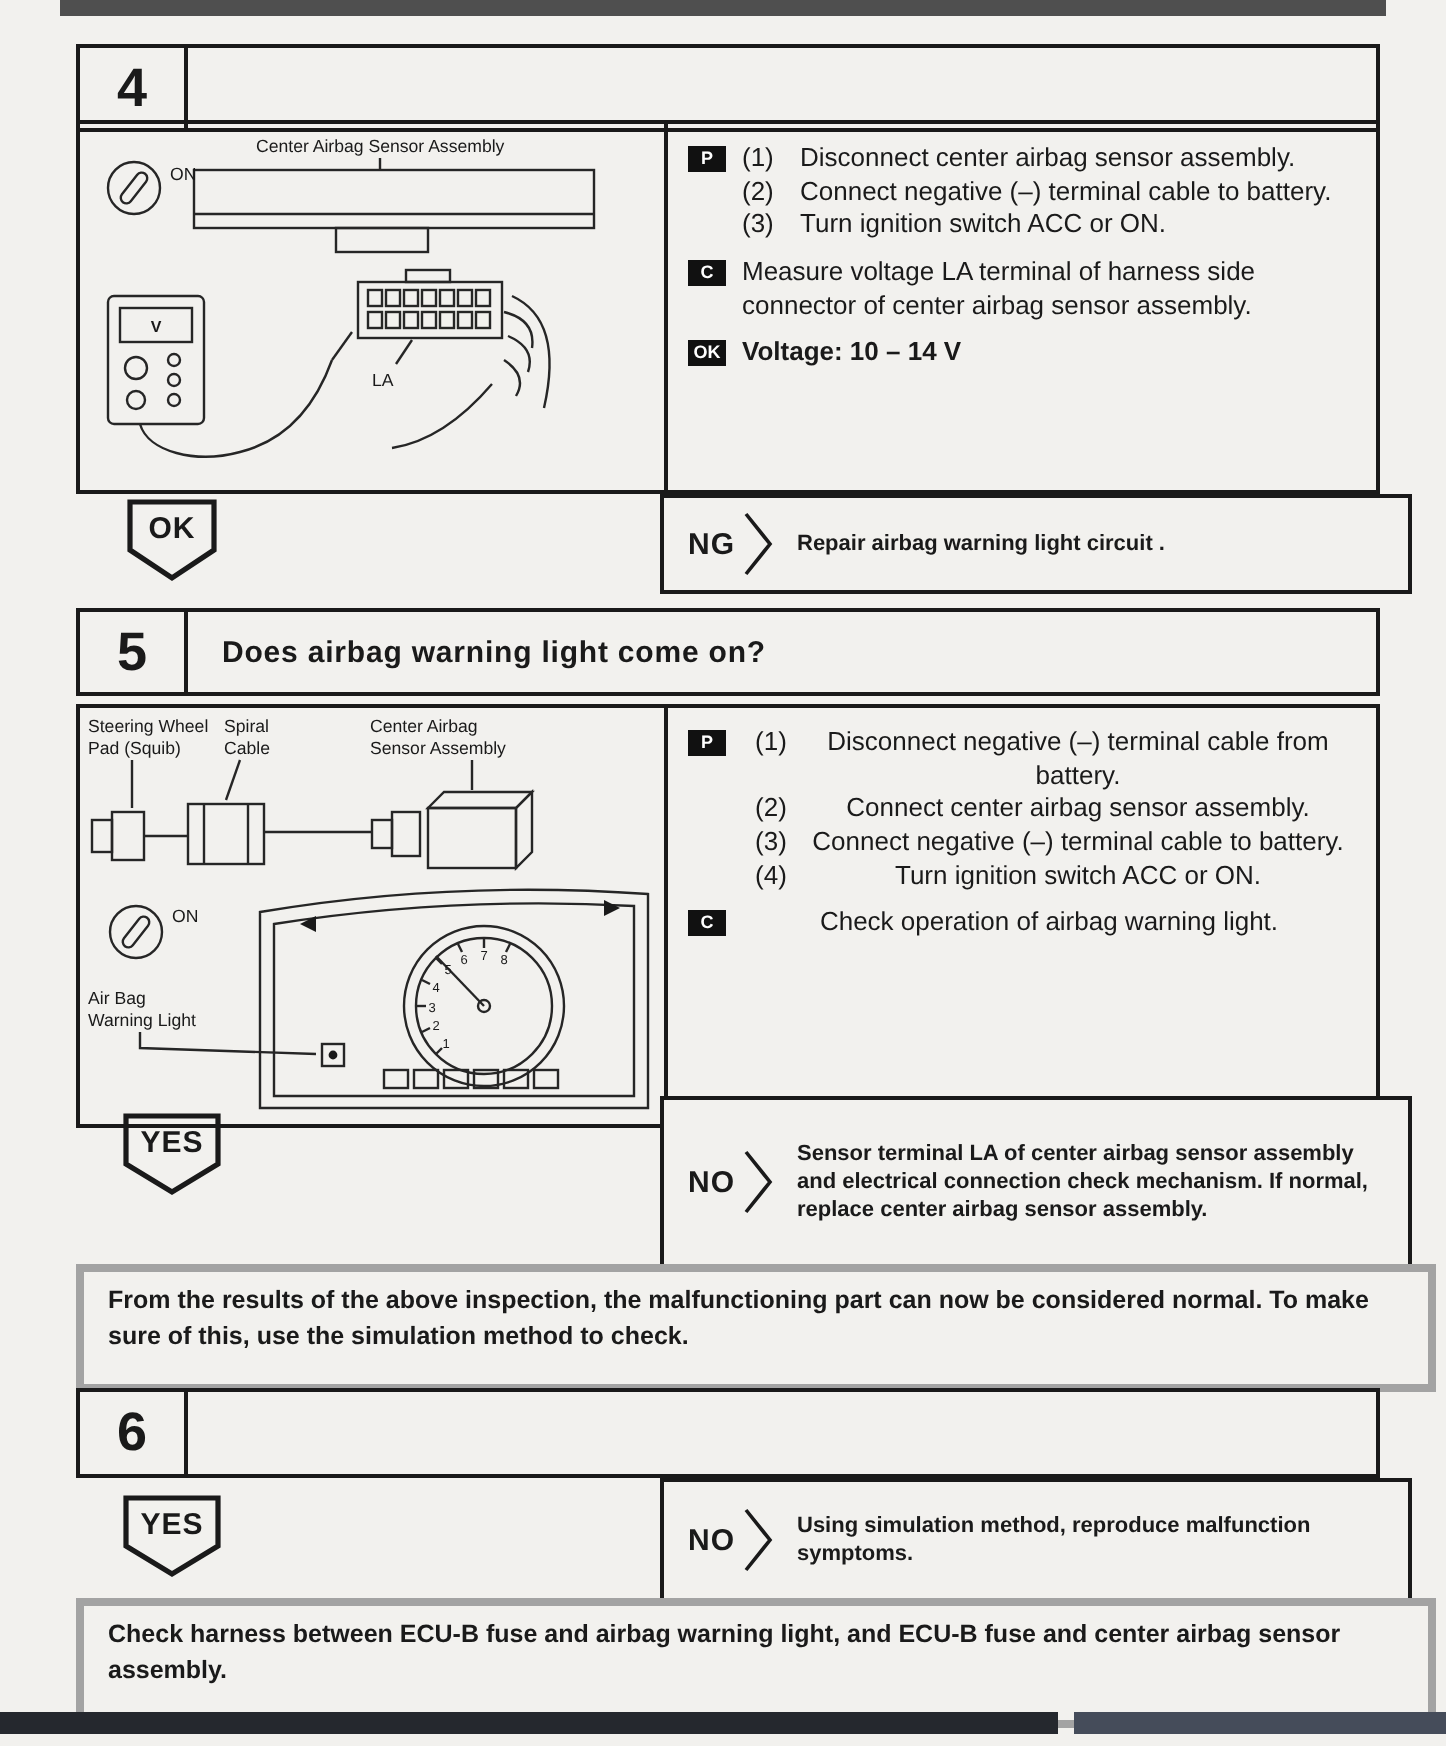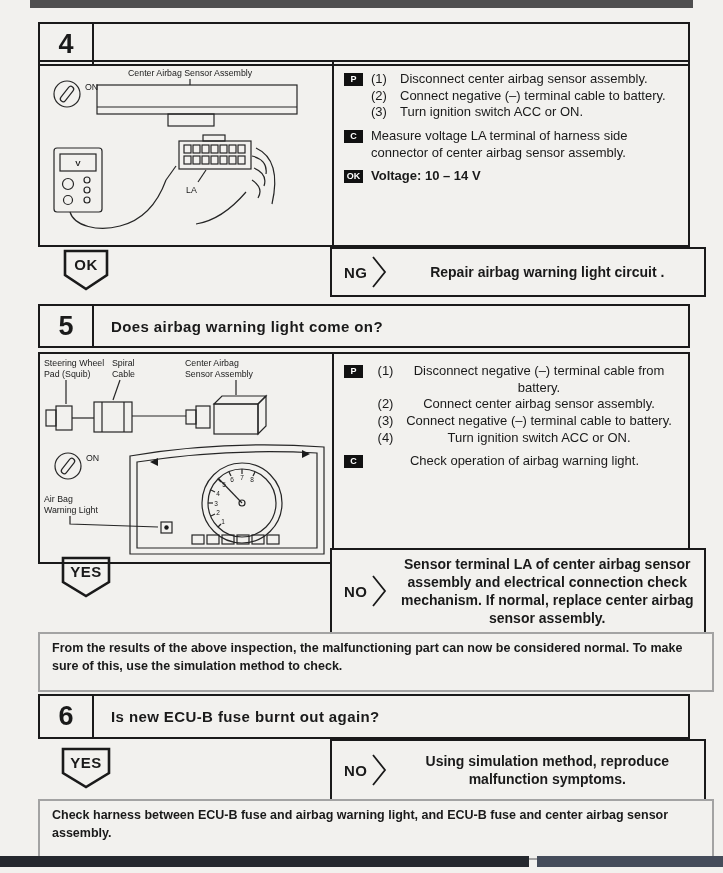--- a/index.html
+++ b/index.html
@@ -25,23 +25,23 @@
   .item .txt{flex:1;}
   .bold{font-weight:bold;}
 
   .result{position:absolute;}
   .result svg{display:block;}
   .result .lbl{position:absolute;left:0;right:0;top:7px;text-align:center;font-size:15px;font-weight:bold;letter-spacing:.5px;}
 
   .action{position:absolute;border:2px solid #1a1a1a;display:flex;align-items:center;padding:4px 8px;background:#f2f1ee;}
   .action .lbl{flex:none;font-size:15px;font-weight:bold;letter-spacing:.5px;margin:0 2px 0 4px;text-align:center;}
   .action .chev{flex:none;margin-left:2px;}
-  .action .txt{flex:1;margin-left:12px;font-size:14px;font-weight:bold;line-height:1.3;text-align:center;}
-
-  .note{position:absolute;border:2px solid #a3a3a3;padding:6px 12px;font-size:12.5px;font-weight:bold;line-height:1.4;}
+  .action .txt{flex:1;margin-left:12px;font-size:11px;font-weight:bold;line-height:1.3;}
+
+  .note{position:absolute;border:4px solid #a3a3a3;padding:6px 12px;font-size:12.5px;font-weight:bold;line-height:1.4;}
 
   .dg{position:absolute;left:0;top:0;}
   .dg text{font-size:8.8px;fill:#1a1a1a;font-family:"Liberation Sans",sans-serif;}
   .dg .tk text{font-size:6.5px;}
   .dg .mv{font-size:8px;font-weight:bold;}
   .ln{fill:none;stroke:#262626;stroke-width:1.2;}
 </style>
 </head>
 <body>
 
@@ -261,21 +261,20 @@
     <svg class="chev" width="15" height="32" viewBox="0 0 15 32">
         <polyline points="1,1 13,16 1,31" fill="none" stroke="#1a1a1a" stroke-width="1.8"></polyline>
       </svg>
     <div class="txt">Sensor terminal LA of center airbag sensor assembly and electrical connection check mechanism. If normal, replace center airbag sensor assembly.</div>
   </div>
 
   <div class="note" style="left:38px;top:632px;width:648px;height:44px;">From the results of the above inspection, the malfunctioning part can now be considered normal. To make sure of this, use the simulation method to check.</div>
 
   <div class="step-header" style="left:38px;top:694px;width:648px;height:41px;">
     <div class="step-num">6</div>
-    <div class="step-title">Is new ECU-B fuse burnt out again?</div>
   </div>
 
   <div class="result" style="left:61px;top:747px;width:50px;height:42px;">
     <svg width="50" height="42" viewBox="0 0 50 42">
         <polygon points="2,2 48,2 48,26 25,40 2,26" fill="none" stroke="#1a1a1a" stroke-width="2.6"></polygon>
       </svg>
     <span class="lbl">YES</span>
   </div>
 
   <div class="action" style="left:330px;top:739px;width:356px;height:50px;">

